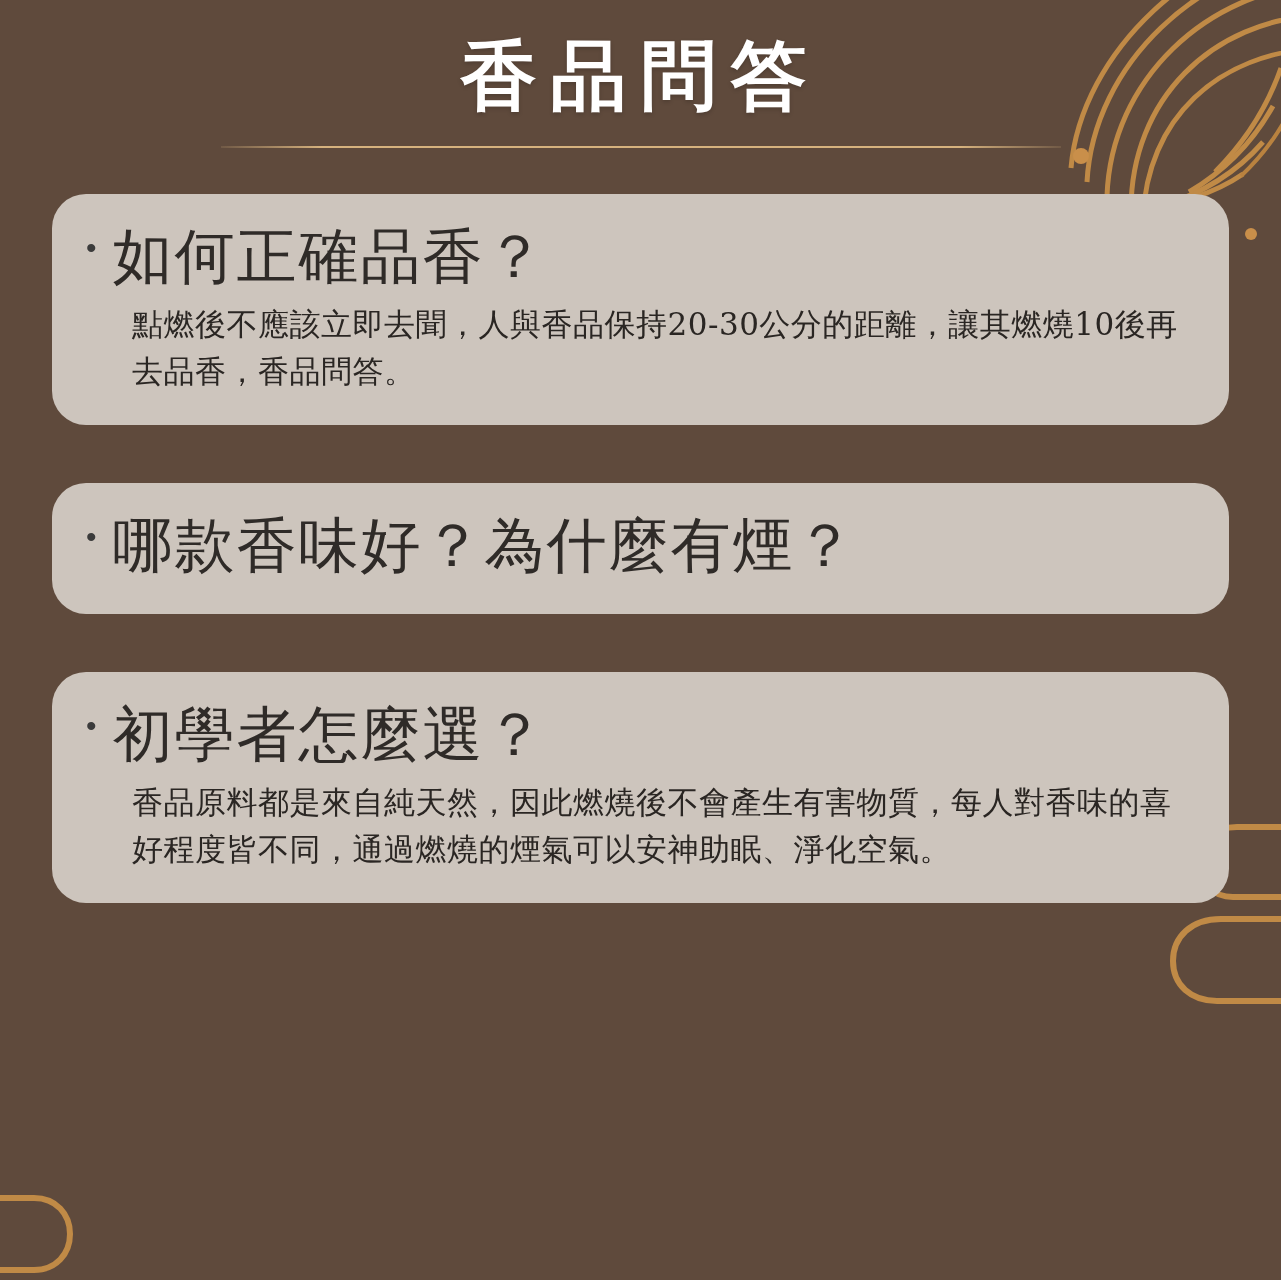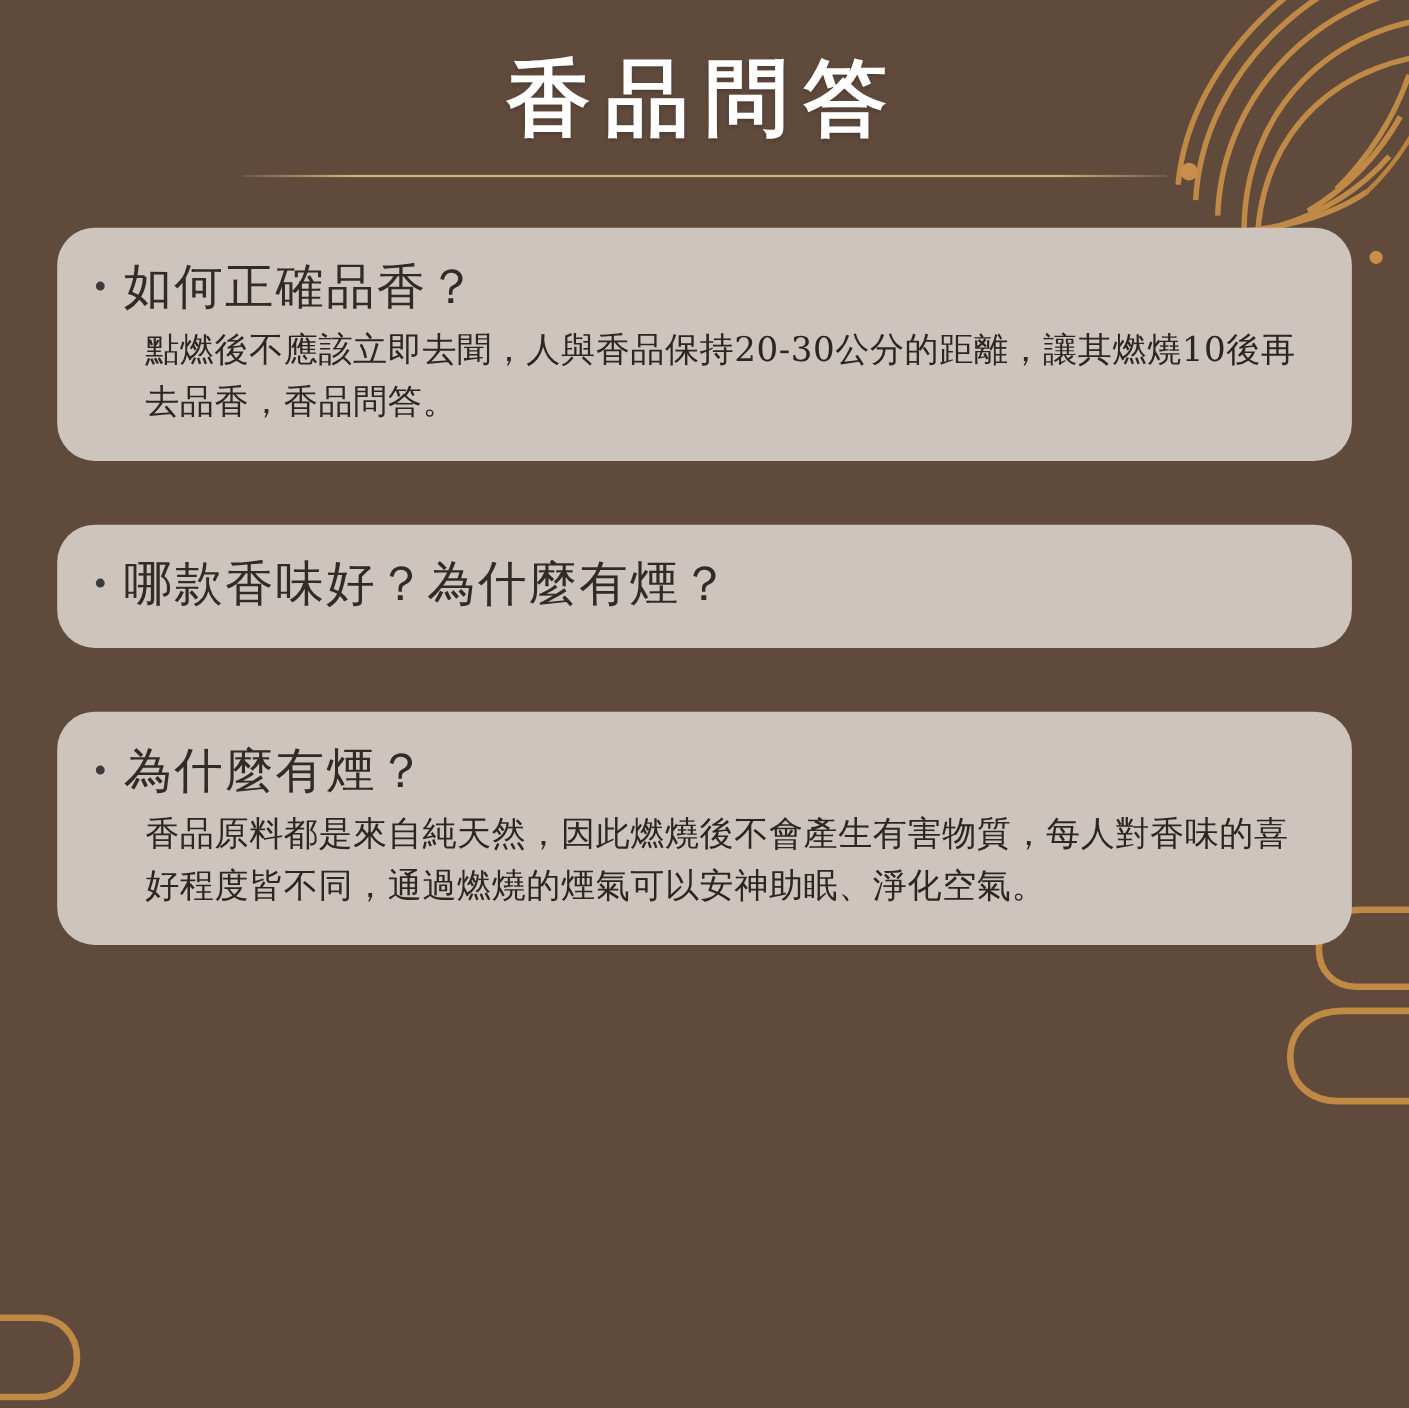--- a/index.html
+++ b/index.html
@@ -47,21 +47,21 @@
     position: absolute;
     left: -10px;
     bottom: -20px;
     width: 120px;
     height: 110px;
   }
 
   
   .header {
     position: relative;
-    padding-top: 47px;
+    padding-top: 34px;
     text-align: center;
   }
   .title {
     font-family: "DejaVu Serif", serif;
     font-weight: bold;
     color: #ffffff;
     font-size: 76px;
     letter-spacing: 14px;
     line-height: 1.1;
     text-shadow: 0 2px 4px rgba(0,0,0,0.18);
@@ -93,23 +93,23 @@
     align-items: flex-start;
     gap: 16px;
   }
   .bullet {
     color: #3b3b3b;
     font-size: 30px;
     line-height: 56px;
     flex: 0 0 auto;
   }
   .question {
-    font-family: Liberation Sans, sans-serif;
+    font-family: Liberation Serif, serif;
     color: #2f2b28;
-    font-size: 44px;
+    font-size: 60px;
     line-height: 1.25;
     letter-spacing: 2px;
   }
   .answer {
     font-family: "DejaVu Serif", serif;
     color: #2a2623;
     font-size: 31px;
     line-height: 1.52;
     letter-spacing: 0.5px;
     margin: 6px 0 0 46px;
@@ -174,18 +174,18 @@
   <div class="card card-2">
     <div class="q-row">
       <span class="bullet">•</span>
       <span class="question">哪款香味好？為什麼有煙？</span>
     </div>
   </div>
 
   <div class="card card-3">
     <div class="q-row">
       <span class="bullet">•</span>
-      <span class="question">為什麼有煙？</span>
+      <span class="question">初學者怎麼選？</span>
     </div>
     <div class="answer">香品原料都是來自純天然，因此燃燒後不會產生有害物質，每人對香味的喜好程度皆不同，通過燃燒的煙氣可以安神助眠、淨化空氣。</div>
   </div>
 
 </div>
 
 </body></html>

